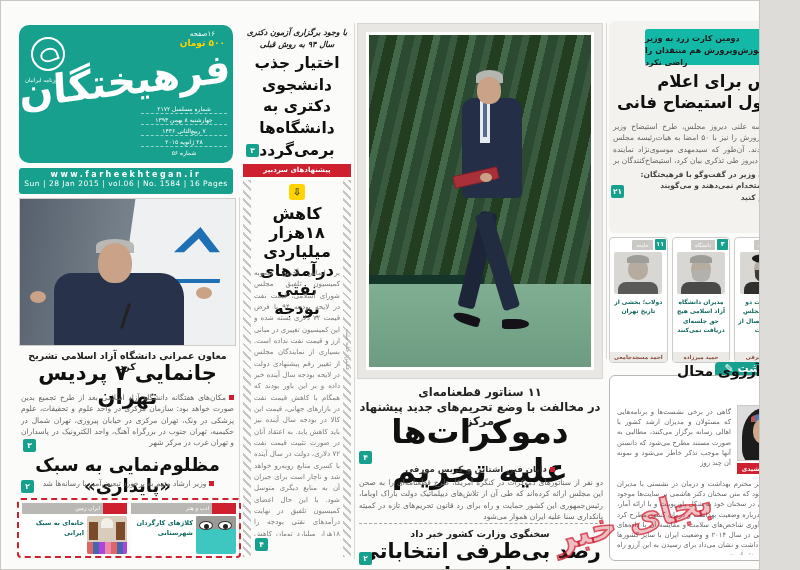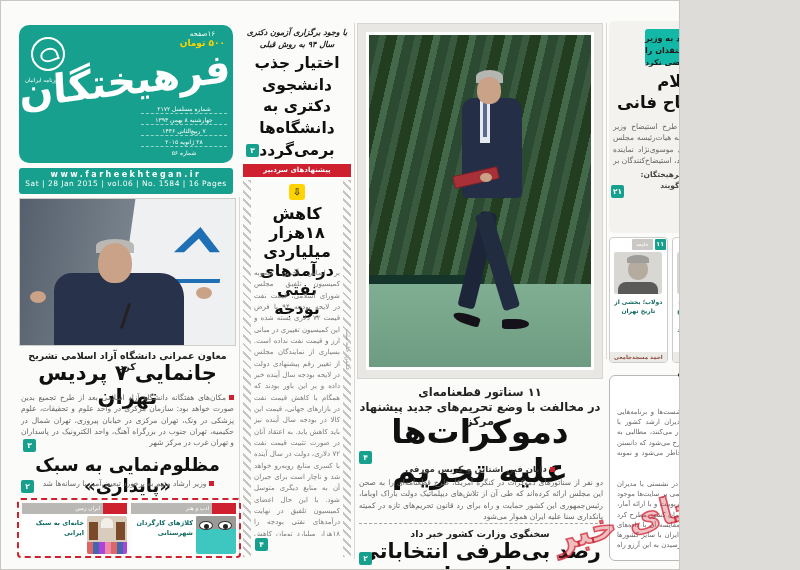--- a/index.html
+++ b/index.html
@@ -1,18 +1,18 @@
 <!DOCTYPE html>
 <html lang="fa"><head>
 <meta charset="utf-8">
 <style>
   * { margin:0; padding:0; box-sizing:border-box; }
   html,body { width:800px; height:570px; }
   body { font-family:"DejaVu Sans", sans-serif; background:#dddcd8; }
-  #page { position:absolute; inset:0; width:680px; height:570px; background:#fbfbf9; border:1px solid #c8c7c3; overflow:hidden; }
+  #page { position:absolute; inset:0; width:760px; height:570px; background:#fbfbf9; border:1px solid #c8c7c3; overflow:hidden; }
 
   .abs { position:absolute; }
   .rtl { direction:rtl; }
   .teal-page { position:absolute; width:13px; height:13px; background:#17a08d; color:#fff; font-size:7.5px; font-weight:bold; text-align:center; line-height:13px; border-radius:2px; }
 
   
   .vrule { position:absolute; width:1px; background:#d9d8d4; }
 
   
   #masthead { left:18px; top:24px; width:214px; height:138px; background:#17a08d; border-radius:10px; overflow:hidden; }
@@ -102,21 +102,21 @@
   #right-panel { left:608px; top:20px; width:184px; height:212px; background:#f3f2ee; border-radius:6px; }
   #flag-icon { left:758px; top:26px; width:34px; height:38px; background:#ffd400; border-radius:3px; }
   #flag-icon .bars { position:absolute; left:9px; top:7px; width:16px; height:24px; background:repeating-linear-gradient(0deg,#222 0 2px,transparent 2px 5px); }
   #flag-box { left:644px; top:28px; width:142px; height:36px; background:#14b8a6; border-radius:3px; color:#1a1a1a; font-size:8px; font-weight:bold; text-align:left; line-height:1.5; padding-top:4px; }
   #imp-headline { left:612px; top:70px; width:176px; font-size:16.5px; text-align:right; line-height:1.3; }
   #imp-body { left:612px; top:120px; width:176px; height:46px; overflow:hidden; }
   #imp-note { left:626px; top:168px; width:162px; font-size:7.5px; color:#444; font-weight:bold; text-align:right; line-height:1.5; }
 
   #cards { left:608px; top:236px; width:184px; display:flex; flex-direction:row-reverse; gap:4px; }
   .card { flex:1; height:126px; background:#fff; border:1px solid #ccc; border-radius:4px; position:relative; overflow:hidden; }
-  .card-tab { display:flex; flex-direction:row-reverse; height:12px; gap:2px; padding:1px 1px 0 1px; }
+  .card-tab { display:flex; flex-direction:row-reverse; height:12px; align-items:center; gap:2px; padding:1px 1px 0 1px; }
   .card-num { width:11px; height:11px; background:#17a08d; color:#fff; font-size:6.5px; font-weight:bold; text-align:center; line-height:11px; border-radius:1px; }
   .card-sec { background:#c9c8c4; color:#fff; font-size:5px; line-height:10px; padding:0 4px; border-radius:1px; }
   .card-photo { position:relative; width:48px; height:42px; margin:2px auto 0; background:#d8d7d3; border-radius:2px; overflow:hidden; }
   .cp-head { position:absolute; left:14px; top:6px; width:20px; height:22px; background:#b5ac9f; border-radius:50% 50% 45% 45%; }
   .cp-shoulders { position:absolute; left:4px; bottom:-4px; width:40px; height:16px; background:#4a4a48; border-radius:8px 8px 0 0; }
   .cp-turban { position:absolute; left:12px; top:2px; width:24px; height:9px; background:#1c1c1c; border-radius:50%; }
   .cp-beard { position:absolute; left:15px; top:18px; width:18px; height:12px; background:#3a3a38; border-radius:0 0 50% 50%; }
   .cp-hair { position:absolute; left:13px; top:3px; width:22px; height:8px; background:#9e9d99; border-radius:50% 50% 0 0; }
   .cp-beard-gray { position:absolute; left:15px; top:18px; width:18px; height:12px; background:#b2b1ad; border-radius:0 0 50% 50%; }
   .card-text { padding:3px 2px 0; font-size:6px; font-weight:bold; color:#10665e; text-align:center; line-height:1.55; }
@@ -156,21 +156,21 @@
       <div class="dl">شماره مسلسل ۲۱۷۲</div>
       <div class="dl">چهارشنبه ۸ بهمن ۱۳۹۳</div>
       <div class="dl">۷ ربیع‌الثانی ۱۴۳۶</div>
       <div class="dl">۲۸ ژانویه ۲۰۱۵</div>
       <div class="dl">شماره ۵۶</div>
     </div>
   </div>
 
   <div id="urlbar" class="abs">
     <div class="u1">www.farheekhtegan.ir</div>
-    <div class="u2">Sat  |  28 Jan 2015  |  vol.06  |  No. 1584  |  16 Pages</div>
+    <div class="u2">Sun  |  28 Jan 2015  |  vol.06  |  No. 1584  |  16 Pages</div>
   </div>
 
   <div id="photo-hashemi" class="abs">
     <div class="flag">
       <div class="flag-logo"></div>
       <div class="flag-stripe"></div>
     </div>
     <div class="hash-torso"></div>
     <div class="hash-hair"></div>
     <div class="hash-head"></div>

